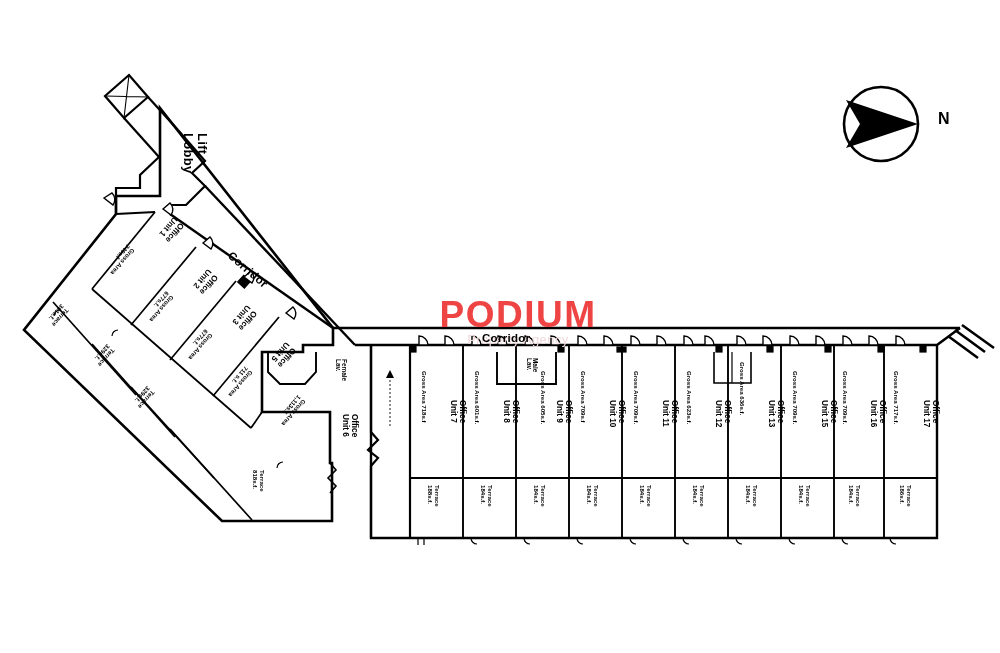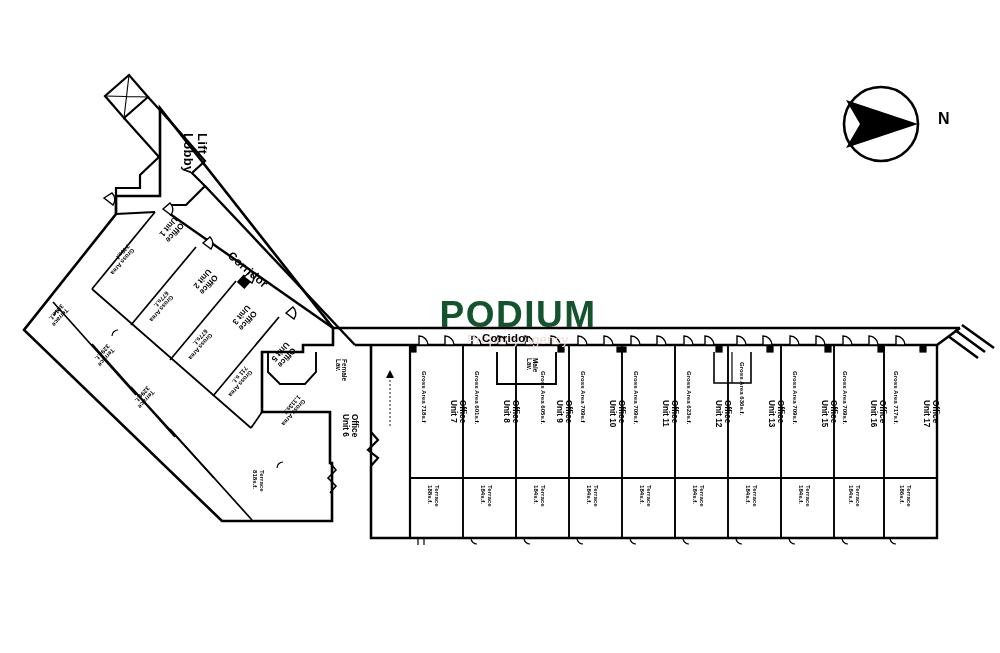--- a/index.html
+++ b/index.html
@@ -4,21 +4,21 @@
 <style>
   html,body{margin:0;padding:0;background:#ffffff;}
   body{width:1000px;height:653px;overflow:hidden;
        font-family:"Liberation Sans",sans-serif;color:#000;}
   #stage{position:relative;width:1000px;height:653px;background:#fff;}
   svg#plan{position:absolute;left:0;top:0;width:1000px;height:653px;}
 
   .wm{position:absolute;left:418px;top:296px;width:200px;height:62px;
       pointer-events:none;user-select:none;text-align:center;}
   .wm-main{font-size:37px;font-weight:700;letter-spacing:1.5px;
-           color:#14532d;line-height:38px;}
+           color:#ef4444;line-height:38px;}
   .wm-sub{font-size:13px;font-weight:400;letter-spacing:.4px;
           color:#f2dada;line-height:15px;margin-top:-2px;}
 
   .lbl{position:absolute;white-space:pre;line-height:1.03;
        font-family:"Liberation Sans",sans-serif;font-weight:700;
        transform-origin:0 0;pointer-events:none;}
   .vert{writing-mode:vertical-rl;}
   .t-unit{font-size:8.2px;}
   .t-area{font-size:6.1px;font-weight:700;}
   .t-terr{font-size:6.1px;font-weight:700;}

